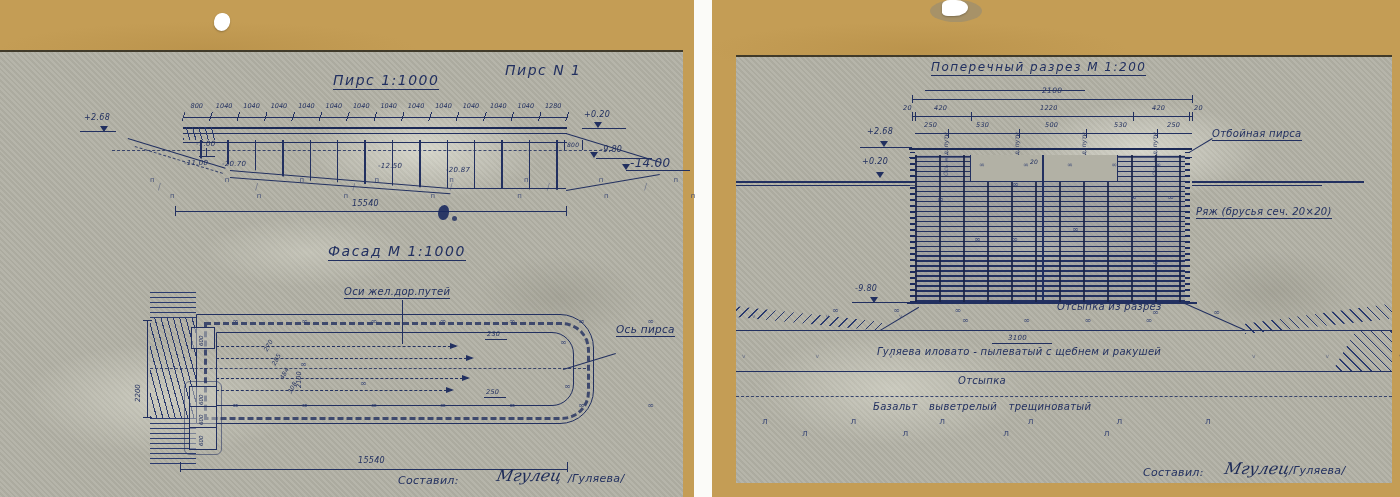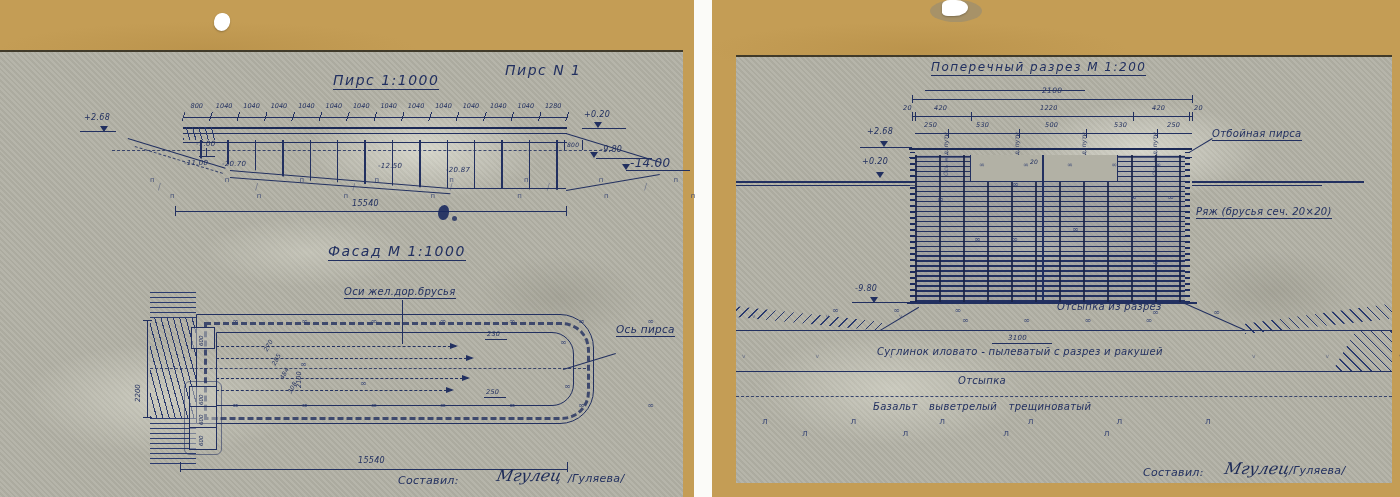--- a/index.html
+++ b/index.html
@@ -133,21 +133,21 @@
 
     <div class="vl" style="left:175px;top:206px;height:10px;"></div>
     <div class="vl" style="left:566px;top:206px;height:10px;"></div>
     <div class="hl" style="left:175px;top:211px;width:392px;"></div>
     <div class="lbl" style="left:352px;top:199px;font-size:8px;">15540</div>
 
     <div class="abs" style="left:438px;top:205px;width:11px;height:15px;background:#1b2a5e;border-radius:60% 40% 55% 45%;opacity:.9;"></div>
     <div class="abs" style="left:452px;top:216px;width:5px;height:5px;background:#1b2a5e;border-radius:50%;opacity:.8;"></div>
 
     <div class="lbl u" style="left:328px;top:243px;font-size:14px;letter-spacing:1.5px;">Фасад М 1:1000</div>
-    <div class="lbl udash" style="left:344px;top:286px;font-size:10px;">Оси жел.дор.брусья</div>
+    <div class="lbl udash" style="left:344px;top:286px;font-size:10px;">Оси жел.дор.путей</div>
     <div class="vl" style="left:402px;top:300px;height:44px;"></div>
 
     <div class="abs" style="left:196px;top:314px;width:396px;height:108px;border:1.5px solid #223060;border-radius:0 34px 34px 0;"></div>
     <div class="abs" style="left:204px;top:322px;width:380px;height:92px;border:3px dashed rgba(34,48,96,.8);border-radius:0 28px 28px 0;"></div>
     <div class="abs" style="left:216px;top:332px;width:356px;height:72px;border:1.2px solid #223060;border-radius:0 22px 22px 0;"></div>
 
     <div class="track" style="left:216px;top:346px;width:240px;"></div>
     <div class="track" style="left:216px;top:358px;width:256px;"></div>
     <div class="track" style="left:216px;top:378px;width:252px;"></div>
     <div class="track" style="left:216px;top:390px;width:236px;"></div>
@@ -286,21 +286,21 @@
     <div class="glyphs" style="left:440px;top:308px;" data-glyphs="∞   ∞"></div>
     <div class="hl rotseg" style="left:168px;top:330px;width:45px;transform:rotate(-31deg);"></div>
     <div class="hl rotseg" style="left:473px;top:303px;width:66px;transform:rotate(24deg);"></div>
     <div class="abs hatchL" style="left:24px;top:300px;width:146px;height:31px;clip-path:polygon(0 20%,100% 70%,100% 100%,0 55%);"></div>
     <div class="abs hatchR" style="left:533px;top:300px;width:147px;height:34px;clip-path:polygon(0 70%,100% 10%,100% 55%,0 100%);"></div>
     <div class="abs hatchR" style="left:620px;top:330px;width:60px;height:42px;clip-path:polygon(40% 0,100% 0,100% 100%,0 100%);"></div>
 
     <div class="hl" style="left:24px;top:330px;width:656px;height:1.2px;"></div>
     <div class="lbl" style="left:296px;top:334px;font-size:7px;">3100</div>
     <div class="hl" style="left:280px;top:343px;width:60px;"></div>
-    <div class="lbl" style="left:165px;top:346px;font-size:10px;">Суглинок иловато - пылеватый с разрез и ракушей</div>
+    <div class="lbl" style="left:165px;top:346px;font-size:10px;">Гуляева иловато - пылеватый с щебнем и ракушей</div>
     <div class="glyphs" style="left:40px;top:312px;font-size:6px;letter-spacing:34px;opacity:.55;" data-glyphs="v  v  v"></div>
     <div class="glyphs" style="left:30px;top:352px;font-size:6px;letter-spacing:34px;opacity:.55;" data-glyphs="v  v  v"></div>
     <div class="glyphs" style="left:540px;top:352px;font-size:6px;letter-spacing:34px;opacity:.55;" data-glyphs="v  v  v"></div>
     <div class="hl" style="left:24px;top:371px;width:656px;height:1.2px;"></div>
     <div class="lbl" style="left:246px;top:375px;font-size:10px;">Отсыпка</div>
     <div class="dash" style="left:24px;top:396px;width:656px;"></div>
     <div class="lbl" style="left:161px;top:401px;font-size:10px;word-spacing:8px;">Базальт выветрелый трещиноватый</div>
     <div class="glyphs" style="left:50px;top:416px;font-size:9px;letter-spacing:40px;" data-glyphs="л  л  л  л  л  л"></div>
     <div class="glyphs" style="left:90px;top:428px;font-size:9px;letter-spacing:46px;" data-glyphs="л  л  л  л"></div>
 

